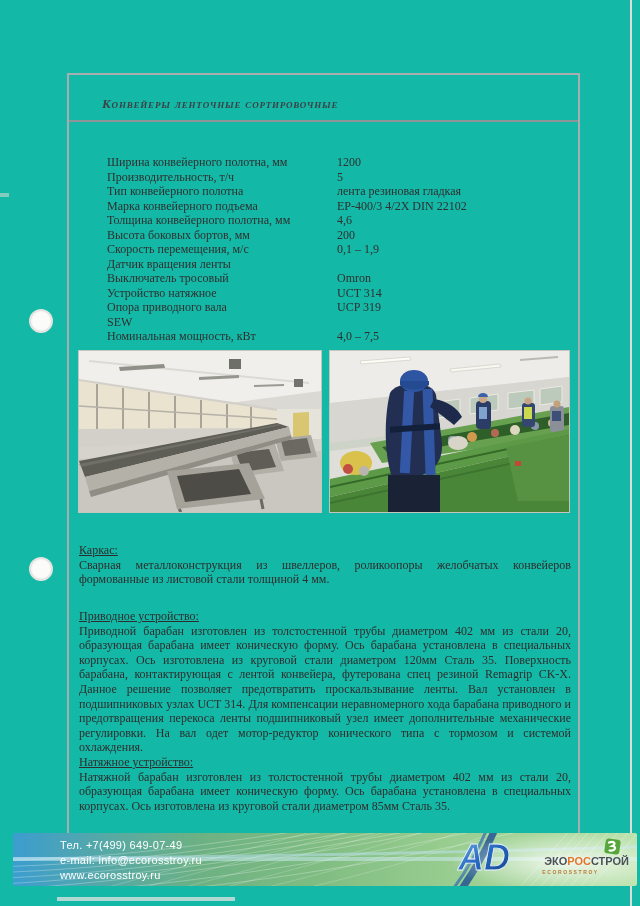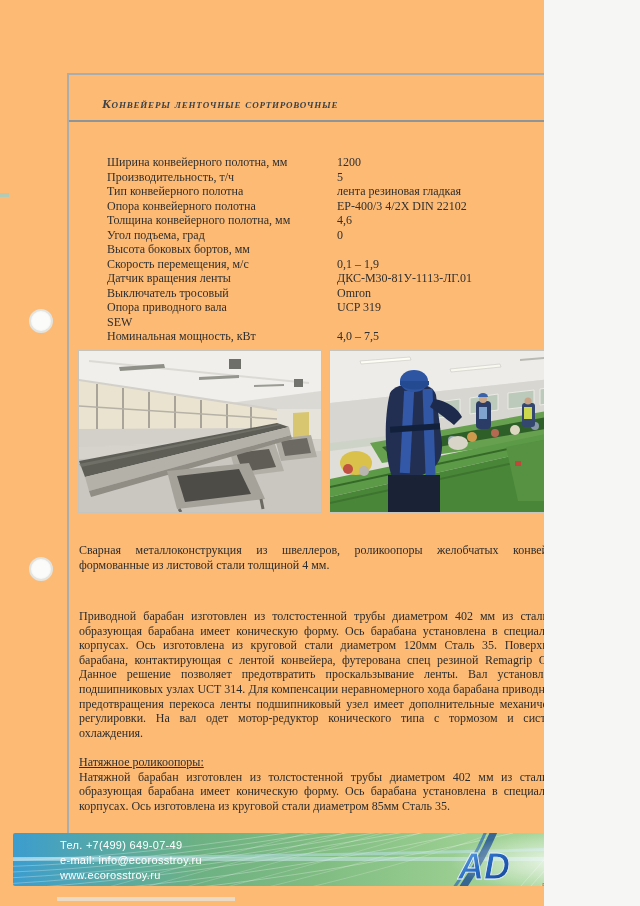--- a/index.html
+++ b/index.html
@@ -1,16 +1,16 @@
 <!DOCTYPE html>
 <html><head>
 <meta charset="utf-8">
 <style>
   html,body{margin:0;padding:0;background:#f6f6f4;}
-  .page{position:relative;width:544px;height:906px;background:#fdba74;overflow:hidden;
+  .page{position:relative;width:640px;height:906px;background:#14b8a6;overflow:hidden;
         font-family:"Liberation Serif",serif;}
   
   .edge-right{position:absolute;left:630px;top:0;width:2px;height:906px;background:#dedddb;}
   .teal-dash{position:absolute;left:0;top:193px;width:9px;height:4px;background:#9fd0c4;opacity:.8;}
   .smudge1{position:absolute;left:57px;top:897px;width:178px;height:4px;background:#e4e4e1;opacity:.75;}
   .smudge2{position:absolute;left:250px;top:898px;width:130px;height:3px;background:#ececе9;opacity:.6;}
   .punch{position:absolute;left:29px;width:20px;height:20px;border-radius:50%;
          border:2px solid #e3e3e0;background:#fbfbfa;box-shadow:inset 0 0 2px #eeeeec;}
   .punch.p1{top:309px;} .punch.p2{top:557px;}
 
@@ -35,21 +35,21 @@
   #sec1{top:543px;} #sec2{top:609px;} #sec3{top:755px;}
 
   
   .band{position:absolute;left:13px;top:833px;width:624px;height:53px;border-radius:2px;overflow:hidden;
         background:linear-gradient(90deg,#3c9dcf 0%,#55a8a8 14%,#6db183 30%,#7fbc82 48%,#93c98c 65%,#a6d59a 82%,#bce2ad 100%);}
   .band .pattern{position:absolute;left:0;top:0;}
   .contact{position:absolute;left:47px;top:5px;color:#fff;font-family:"Liberation Sans",sans-serif;
            font-weight:normal;font-size:11px;line-height:15px;letter-spacing:.3px;}
   .logo-glow{position:absolute;right:0;top:0;width:185px;height:53px;
              background:radial-gradient(ellipse at 62% 55%,rgba(255,255,255,.8),rgba(255,255,255,0) 72%);}
-  .logo{position:absolute;right:8px;top:11px;display:flex;align-items:flex-end;}
+  .logo{position:absolute;right:8px;top:2px;display:flex;align-items:center;}
   .brand{margin-left:3px;text-align:center;position:relative;padding-top:15px;}
   .brand-line{font-family:Liberation Sans, sans-serif;font-weight:bold;font-size:11px;line-height:13px;margin-left:32px;}
   .c-eko,.c-stroy{color:#4b5156;} .c-ros{color:#e4762a;}
   .brand-latin{font-family:"Liberation Sans",sans-serif;font-weight:bold;font-size:5px;
                letter-spacing:1.6px;color:#bc7a33;margin-top:1px;}
   .brand-icon{position:absolute;top:-2px;right:8px;}
 </style>
 </head>
 <body>
 
@@ -73,45 +73,45 @@
         </div>
       <div class="spec-row">
           <span class="spec-label">Производительность, т/ч</span>
           <span class="spec-value">5</span>
         </div>
       <div class="spec-row">
           <span class="spec-label">Тип конвейерного полотна</span>
           <span class="spec-value">лента резиновая гладкая</span>
         </div>
       <div class="spec-row">
-          <span class="spec-label">Опора конвейерного полотна</span>
+          <span class="spec-label">Марка конвейерного подъема</span>
           <span class="spec-value">EP-400/3 4/2X DIN 22102</span>
         </div>
       <div class="spec-row">
           <span class="spec-label">Толщина конвейерного полотна, мм</span>
           <span class="spec-value">4,6</span>
         </div>
       <div class="spec-row">
-          <span class="spec-label">Угол подъема, град</span>
-          <span class="spec-value">0</span>
-        </div>
-      <div class="spec-row">
           <span class="spec-label">Высота боковых бортов, мм</span>
+          <span class="spec-value">200</span>
         </div>
       <div class="spec-row">
           <span class="spec-label">Скорость перемещения, м/с</span>
           <span class="spec-value">0,1 – 1,9</span>
         </div>
       <div class="spec-row">
           <span class="spec-label">Датчик вращения ленты</span>
-          <span class="spec-value">ДКС-М30-81У-1113-ЛГ.01</span>
         </div>
       <div class="spec-row">
           <span class="spec-label">Выключатель тросовый</span>
           <span class="spec-value">Omron</span>
+        </div>
+      <div class="spec-row">
+          <span class="spec-label">Устройство натяжное</span>
+          <span class="spec-value">UCT 314</span>
         </div>
       <div class="spec-row">
           <span class="spec-label">Опора приводного вала</span>
           <span class="spec-value">UCP 319</span>
         </div>
       <div class="spec-row">
           <span class="spec-value">SEW</span>
         </div>
       <div class="spec-row">
           <span class="spec-label">Номинальная мощность, кВт</span>
@@ -207,27 +207,29 @@
       <rect x="94" y="38" width="10" height="86" fill="#3156a4" transform="rotate(-2 99 80)"></rect>
       <rect x="60" y="74" width="50" height="6" fill="#12203c" transform="rotate(-4 85 77)"></rect>
       <path d="M104,48 C118,50 128,58 132,66 L124,74 C114,66 106,60 100,56 Z" fill="#1d2a4c"></path>
       <ellipse cx="84" cy="30" rx="14" ry="11" fill="#2d55a2"></ellipse>
       <path d="M70,34 C78,40 92,40 99,34 L99,30 L70,30 Z" fill="#244a92"></path>
       <rect x="58" y="124" width="52" height="37" fill="#1a2236"></rect>
     </svg>
   </div>
 
   <div class="section" id="sec1">
+    <div class="heading">Каркас:</div>
     <div class="body">Сварная металлоконструкция из швеллеров, роликоопоры желобчатых конвейеров формованные из листовой стали толщиной 4 мм.</div>
   </div>
   <div class="section" id="sec2">
+    <div class="heading">Приводное устройство:</div>
     <div class="body">Приводной барабан изготовлен из толстостенной трубы диаметром 402 мм из стали 20, образующая барабана имеет коническую форму. Ось барабана установлена в специальных корпусах. Ось изготовлена из круговой стали диаметром 120мм Сталь 35. Поверхность барабана, контактирующая с лентой конвейера, футерована спец резиной Remagrip CK-X. Данное решение позволяет предотвратить проскальзывание ленты. Вал установлен в подшипниковых узлах UCT 314. Для компенсации неравномерного хода барабана приводного и предотвращения перекоса ленты подшипниковый узел имеет дополнительные механические регулировки. На вал одет мотор-редуктор конического типа с тормозом и системой охлаждения.</div>
   </div>
   <div class="section" id="sec3">
-    <div class="heading">Натяжное роликоопоры:</div>
+    <div class="heading">Натяжное устройство:</div>
     <div class="body">Натяжной барабан изготовлен из толстостенной трубы диаметром 402 мм из стали 20, образующая барабана имеет коническую форму. Ось барабана установлена в специальных корпусах. Ось изготовлена из круговой стали диаметром 85мм Сталь 35.</div>
   </div>
 
   <div class="band">
     <svg class="pattern" width="624" height="53" viewBox="0 0 624 53">
       <g fill="none" stroke="rgba(255,255,255,.28)" stroke-width="1">
         <path d="M-30 58 C140 48 300 22 470 -12"></path>
         <path d="M-30 52 C140 44 295 18 460 -14"></path>
         <path d="M-30 46 C135 40 285 14 450 -16"></path>
         <path d="M-30 40 C130 36 275 10 440 -18"></path>

